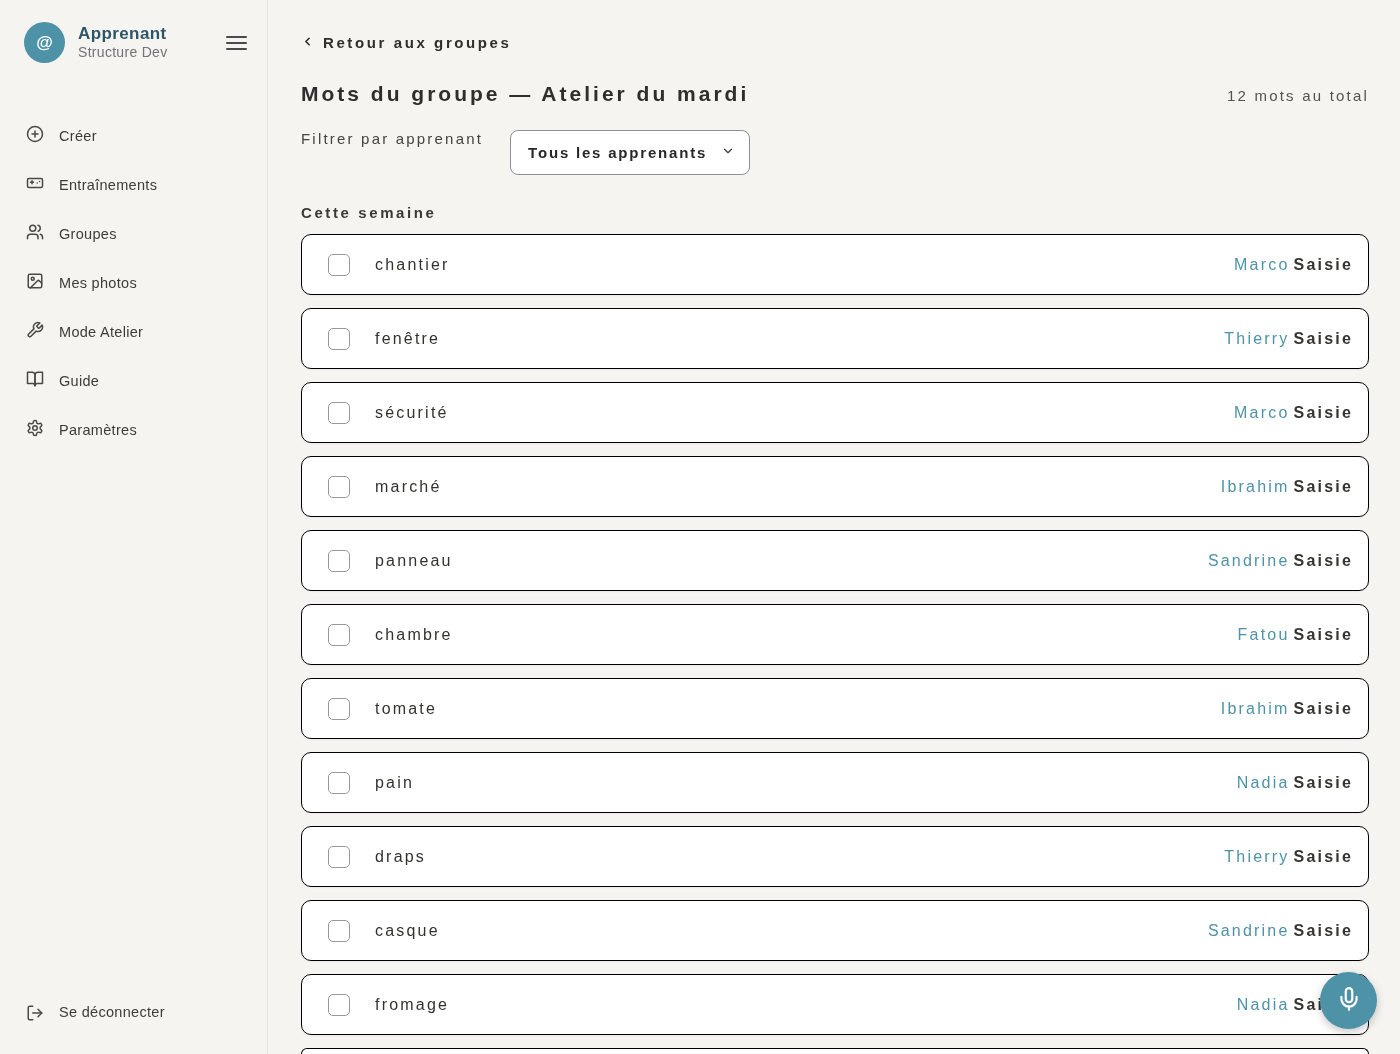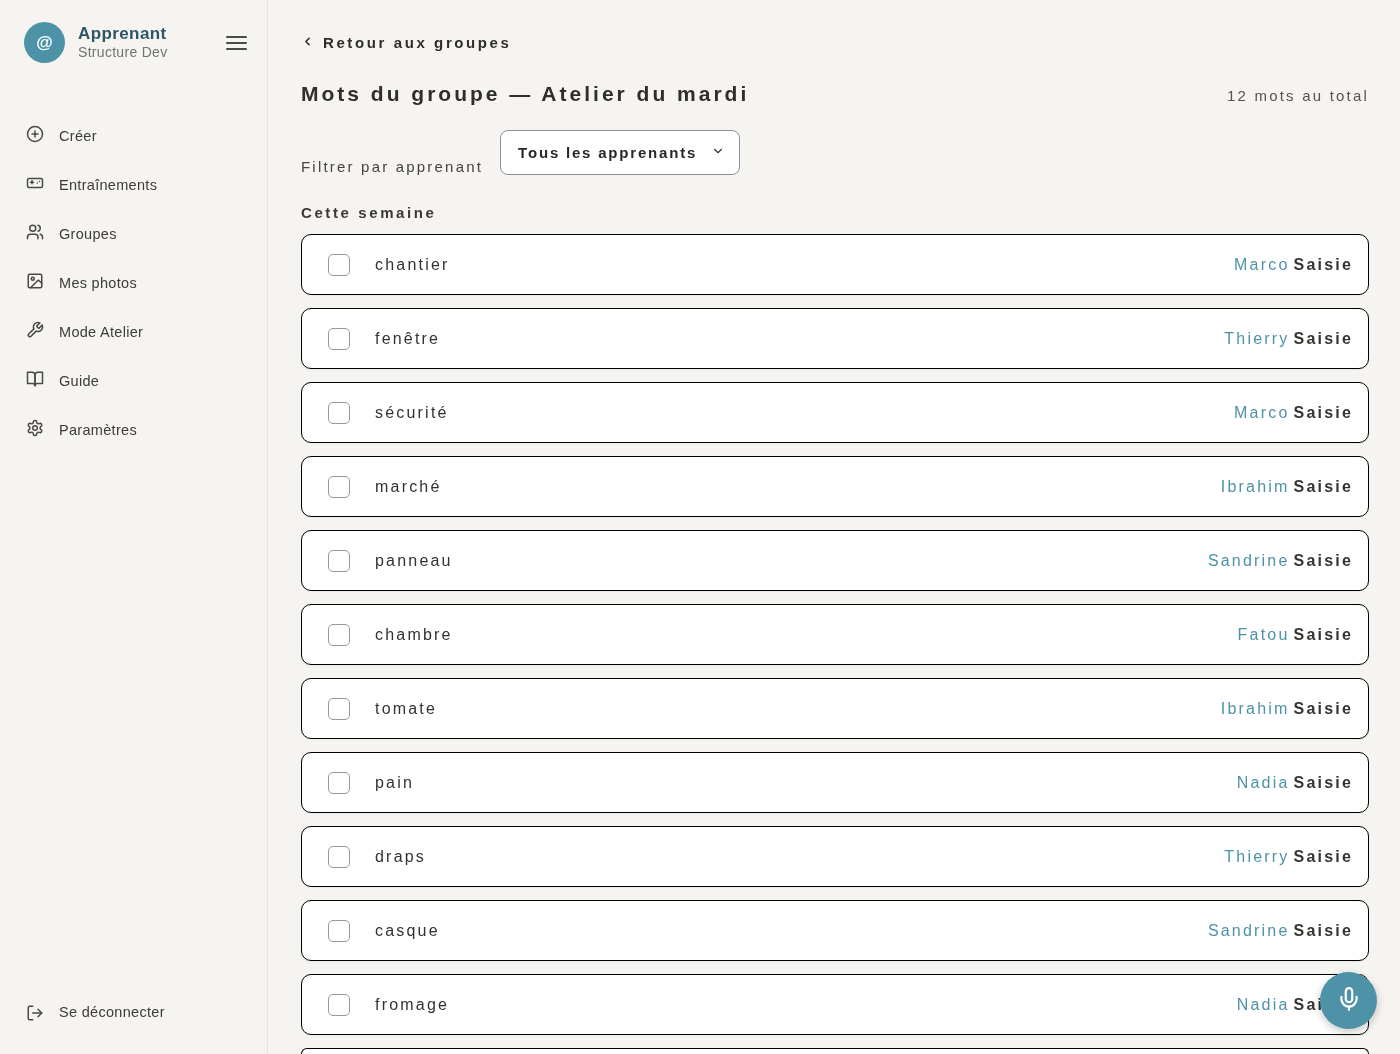--- a/index.html
+++ b/index.html
@@ -85,21 +85,21 @@
 
   .title-row {
     margin-top: 31px;
     display: flex; align-items: baseline; justify-content: space-between;
   }
   .page-title {
     font-size: 21px; font-weight: 700; letter-spacing: 3px; color: #2f2e2c;
   }
   .total-count { font-size: 15px; letter-spacing: 2.2px; color: #55534f; }
 
-  .filter-row { margin-top: 24px; display: flex; align-items: flex-end; gap: 17px; }
+  .filter-row { margin-top: 24px; display: flex; align-items: flex-start; gap: 27px; }
   .filter-label { font-size: 15px; letter-spacing: 2.2px; color: #45443f; }
   .select-box {
     display: flex; align-items: center; gap: 14px;
     background: #fff;
     border: 1px solid #8d9096;
     border-radius: 8px;
     padding: 11px 14px 11px 17px;
     cursor: pointer;
     min-height: 45px;
   }

